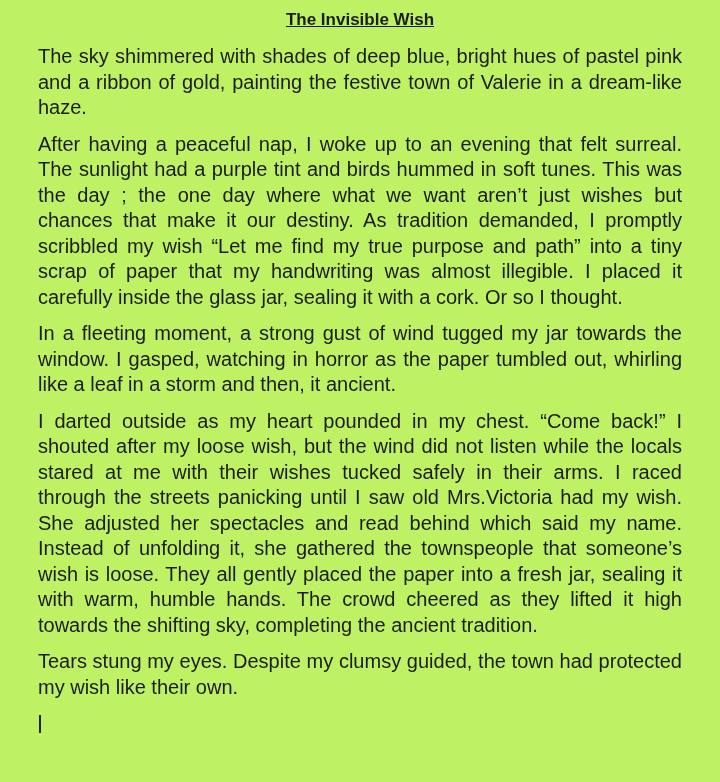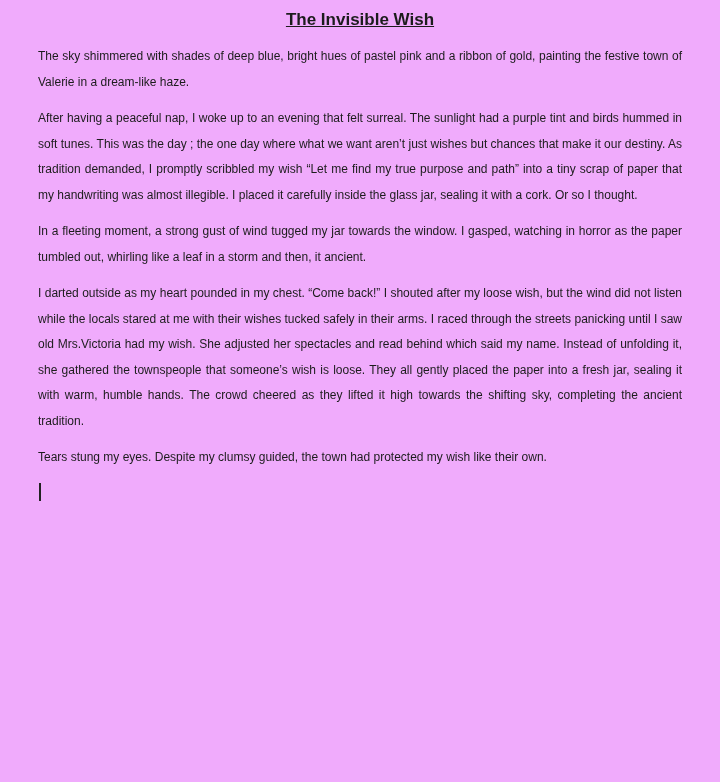--- a/index.html
+++ b/index.html
@@ -12,32 +12,32 @@
     background: #ffffff;
     font-family: "Liberation Sans", "DejaVu Sans", sans-serif;
     color: #1c1c1c;
     overflow: hidden;
   }
   .page {
     box-sizing: border-box;
     width: 720px;
     height: 782px;
     padding: 10px 38px 0 38px;
-    background: #f0abfc;
+    background: #bef264;
   }
   .doc-title {
     font-size: 17px;
     font-weight: bold;
     text-decoration: underline;
     text-align: center;
     margin: 0 0 14px 0;
     color: #1c1c1c;
   }
   .para {
-    font-size: 12px;
+    font-size: 20px;
     line-height: 25.5px;
     text-align: justify;
     margin: 0 0 11px 0;
     color: #1c1c1c;
   }
   .caret {
     display: inline-block;
     width: 1.5px;
     height: 18px;
     background: #222222;

